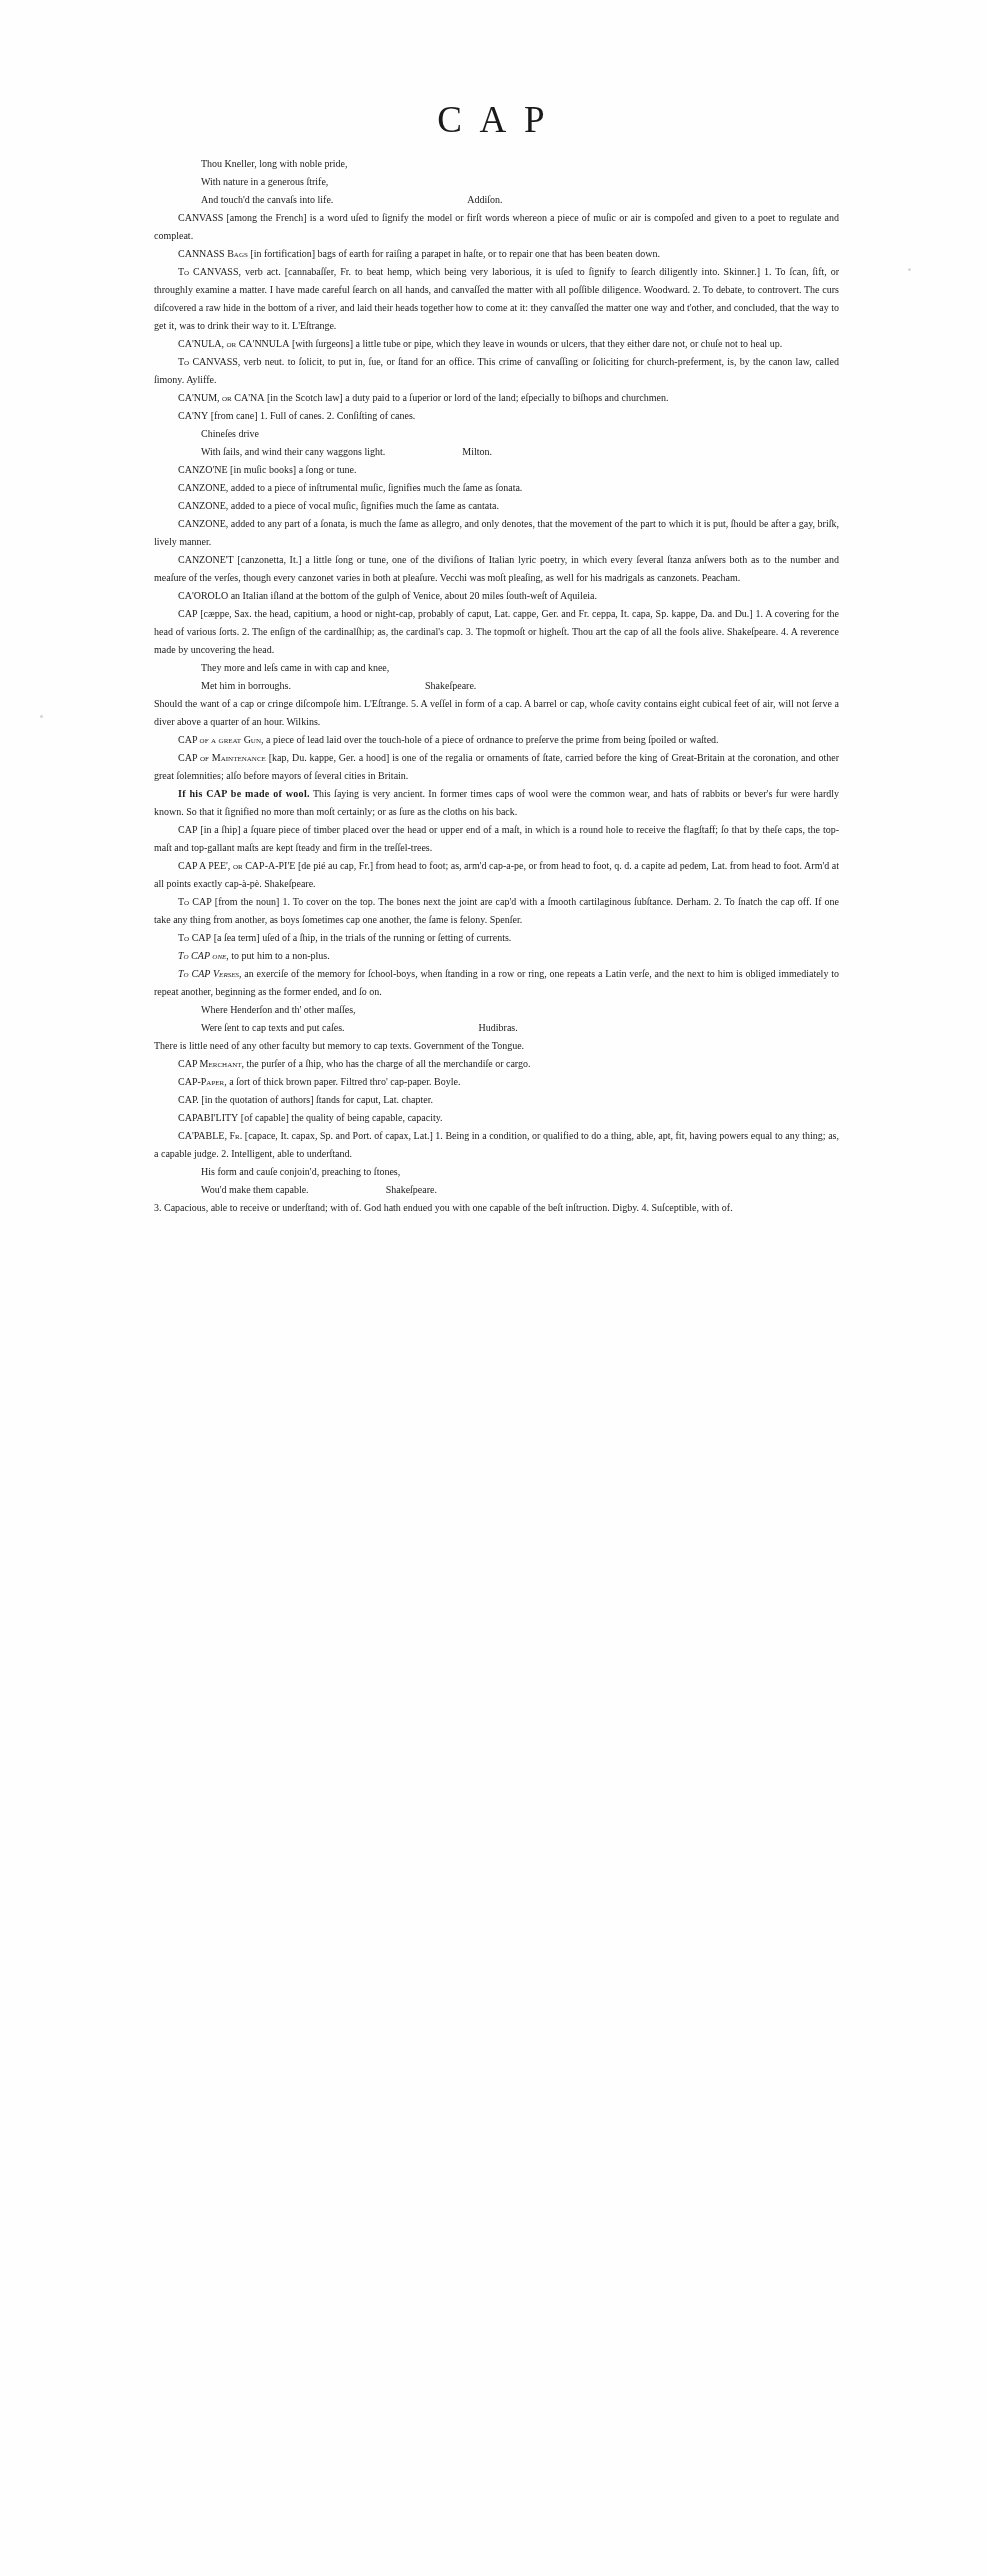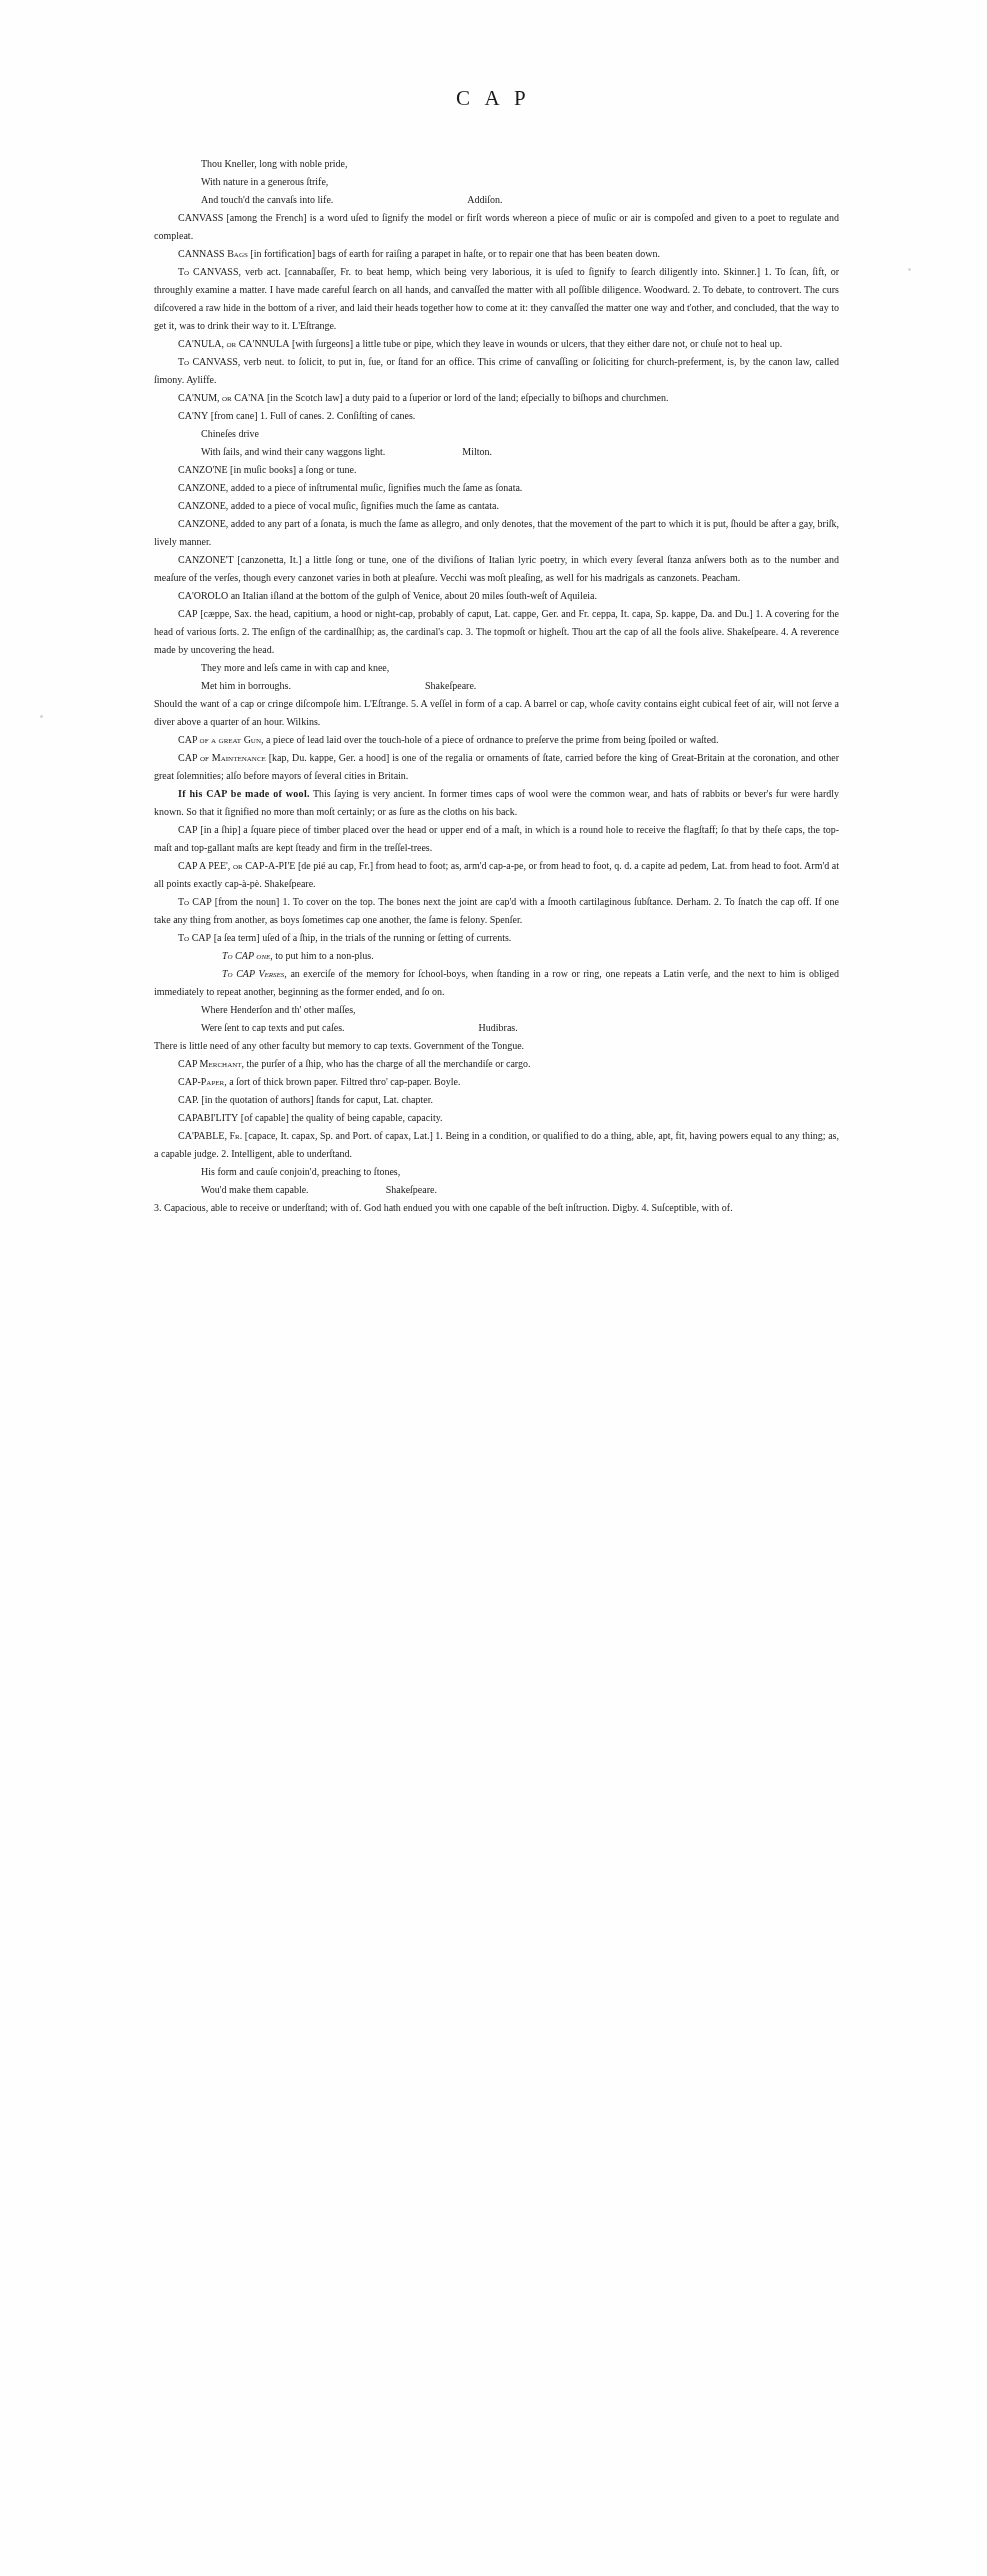--- a/index.html
+++ b/index.html
@@ -17,25 +17,25 @@
   }
   .page {
     position: absolute;
     top: 0; left: 0;
     width: 987px;
     height: 3075px;
     background: #fefefe;
   }
   .page-header {
     position: absolute;
-    top: 86px;
+    top: 98px;
     left: 0;
     width: 987px;
     text-align: center;
-    font-size: 21px;
+    font-size: 37px;
     letter-spacing: 5.2px;
     font-family: "Liberation Serif", serif;
   }
   .column {
     position: absolute;
     top: 155px;
     left: 154px;
     width: 685px;
     font-size: 10px;
     line-height: 18px;
@@ -57,21 +57,20 @@
   .verse-line {
     display: block;
     text-align: left;
     white-space: nowrap;
   }
   .sc {
     font-variant: small-caps;
   }
   .it {
     font-style: italic;
-    margin-left: 44px;
   }
   .attrib {
   }
   .goth {
     font-family: Liberation Serif, serif;
     font-weight: bold;
     letter-spacing: 0.3px;
   }
   .speck {
     position: absolute;

